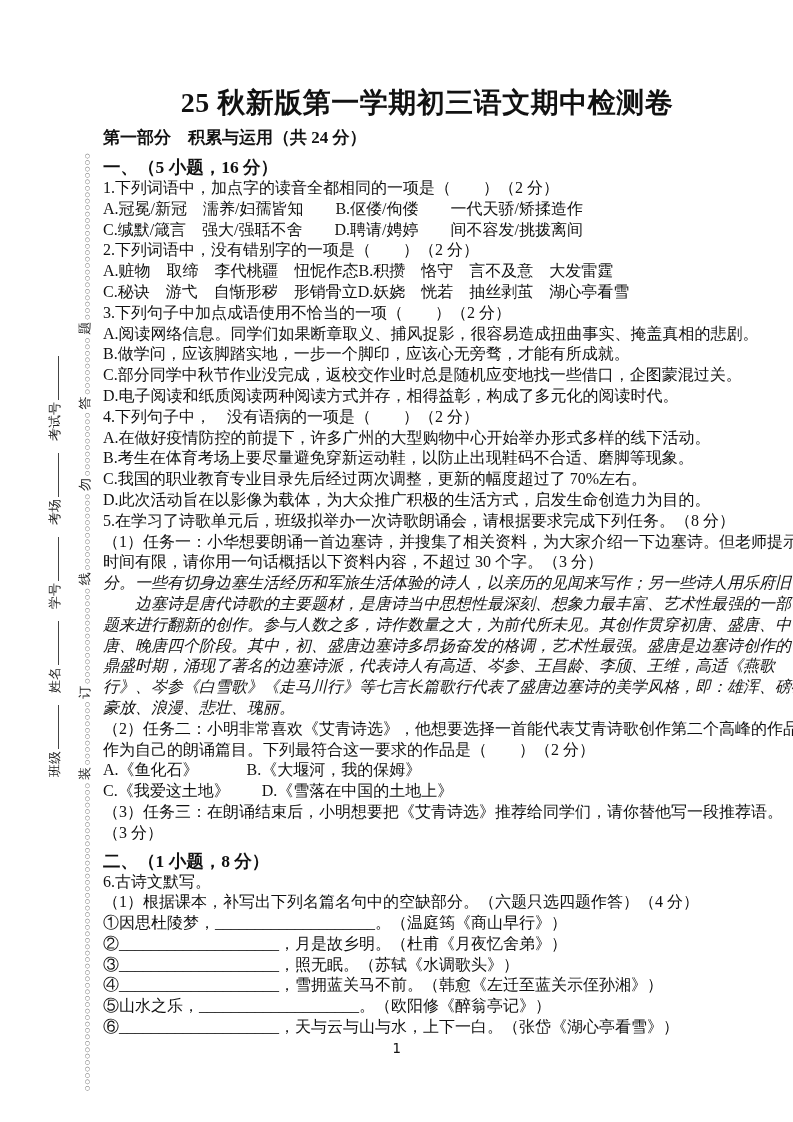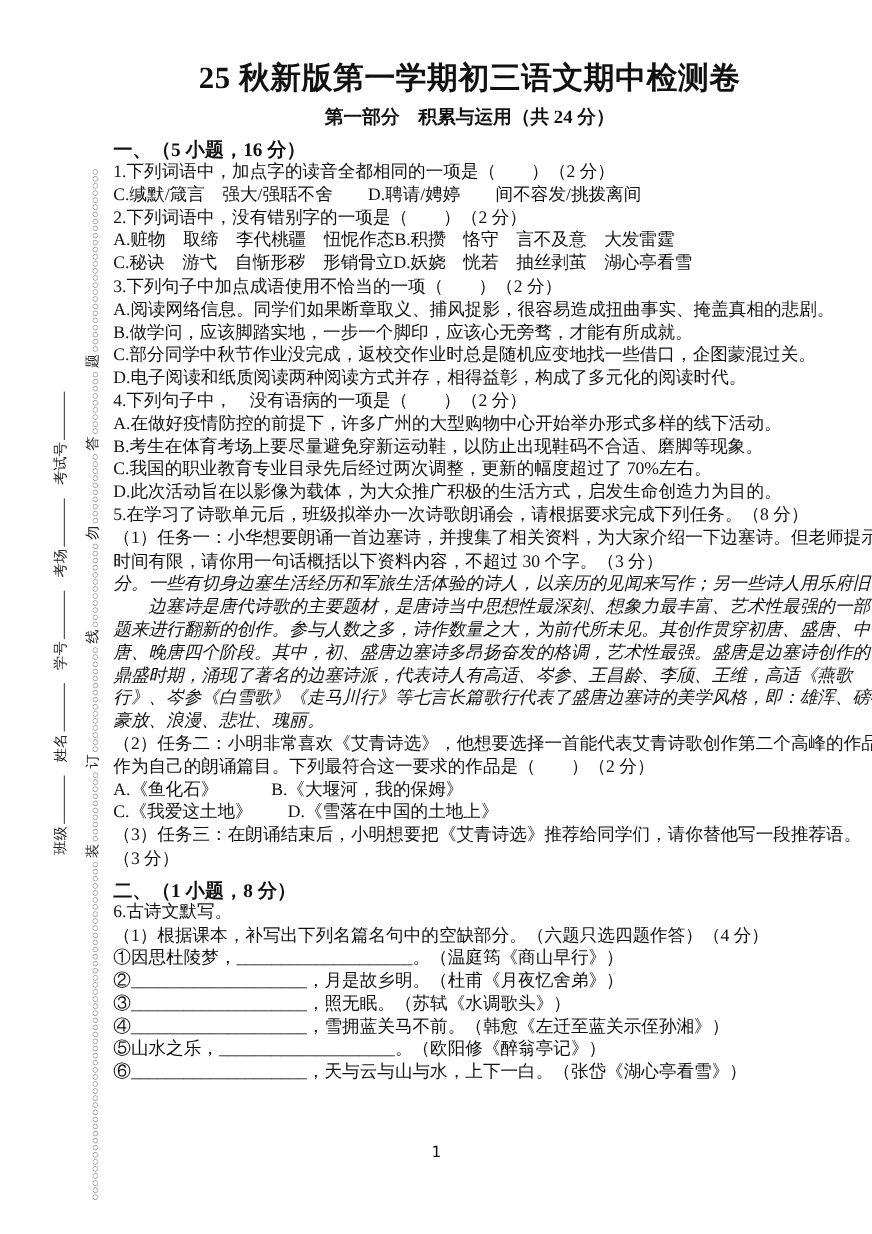--- a/index.html
+++ b/index.html
@@ -58,36 +58,35 @@
     border-bottom: 1px solid #444444;
     margin-right: 12px;
   }
 
   
   .content {
     position: absolute;
     left: 103px;
     top: 0;
     width: 648px;
-    padding-top: 55px;
+    padding-top: 86px;
   }
   .title {
     font-size: 28px;
     line-height: 34px;
     font-weight: bold;
     text-align: center;
     white-space: nowrap;
     letter-spacing: 0.5px;
   }
   .subtitle {
     margin-top: 6px;
     font-size: 17px;
     line-height: 24px;
     font-weight: bold;
-    text-align: center;
     white-space: pre;
   }
   .blk { white-space: pre; }
   .section {
     font-size: 17.5px;
     line-height: 22px;
     font-weight: bold;
     margin-top: 6px;
   }
   .line {
@@ -119,20 +118,21 @@
   <div class="binding-line" id="binding-line"><span class="dots">○○○○○○○○○○○○○○○○○○○○○○○○○○○○○○○○○○○○○○○○○○○○○○○○</span><span class="bchar">装</span><span class="dots">○○○○○○○○○○</span><span class="bchar">订</span><span class="dots">○○○○○○○○○○○○○○○</span><span class="bchar">线</span><span class="dots">○○○○○○○○○○○○</span><span class="bchar">勿</span><span class="dots">○○○○○○○○○○</span><span class="bchar">答</span><span class="dots">○○○○○○○○○</span><span class="bchar">题</span><span class="dots">○○○○○○○○○○○○○○○○○○○○○○○○○○</span></div>
 
   <div class="info-fields" id="info-fields"><span class="field">班级</span><span class="fblank"></span><span class="field">姓名</span><span class="fblank"></span><span class="field">学号</span><span class="fblank"></span><span class="field">考场</span><span class="fblank"></span><span class="field">考试号</span><span class="fblank"></span></div>
 
   <div class="content">
     <div class="title">25 秋新版第一学期初三语文期中检测卷</div>
     <div class="subtitle">第一部分　积累与运用（共 24 分）</div>
     <div id="doc">
         <div class="blk section">一、（5 小题，16 分）</div>
         <div class="blk line">1.下列词语中，加点字的读音全都相同的一项是（　　）（2 分）</div>
+        <div class="blk line">A.冠冕/新冠　濡养/妇孺皆知　　B.伛偻/佝偻　　一代天骄/矫揉造作</div>
         <div class="blk line">C.缄默/箴言　强大/强聒不舍　　D.聘请/娉婷　　间不容发/挑拨离间</div>
         <div class="blk line">2.下列词语中，没有错别字的一项是（　　）（2 分）</div>
         <div class="blk line">A.赃物　取缔　李代桃疆　忸怩作态B.积攒　恪守　言不及意　大发雷霆</div>
         <div class="blk line">C.秘诀　游弋　自惭形秽　形销骨立D.妖娆　恍若　抽丝剥茧　湖心亭看雪</div>
         <div class="blk line">3.下列句子中加点成语使用不恰当的一项（　　）（2 分）</div>
         <div class="blk line">A.阅读网络信息。同学们如果断章取义、捕风捉影，很容易造成扭曲事实、掩盖真相的悲剧。</div>
         <div class="blk line">B.做学问，应该脚踏实地，一步一个脚印，应该心无旁骛，才能有所成就。</div>
         <div class="blk line">C.部分同学中秋节作业没完成，返校交作业时总是随机应变地找一些借口，企图蒙混过关。</div>
         <div class="blk line">D.电子阅读和纸质阅读两种阅读方式并存，相得益彰，构成了多元化的阅读时代。</div>
         <div class="blk line">4.下列句子中，　没有语病的一项是（　　）（2 分）</div>

